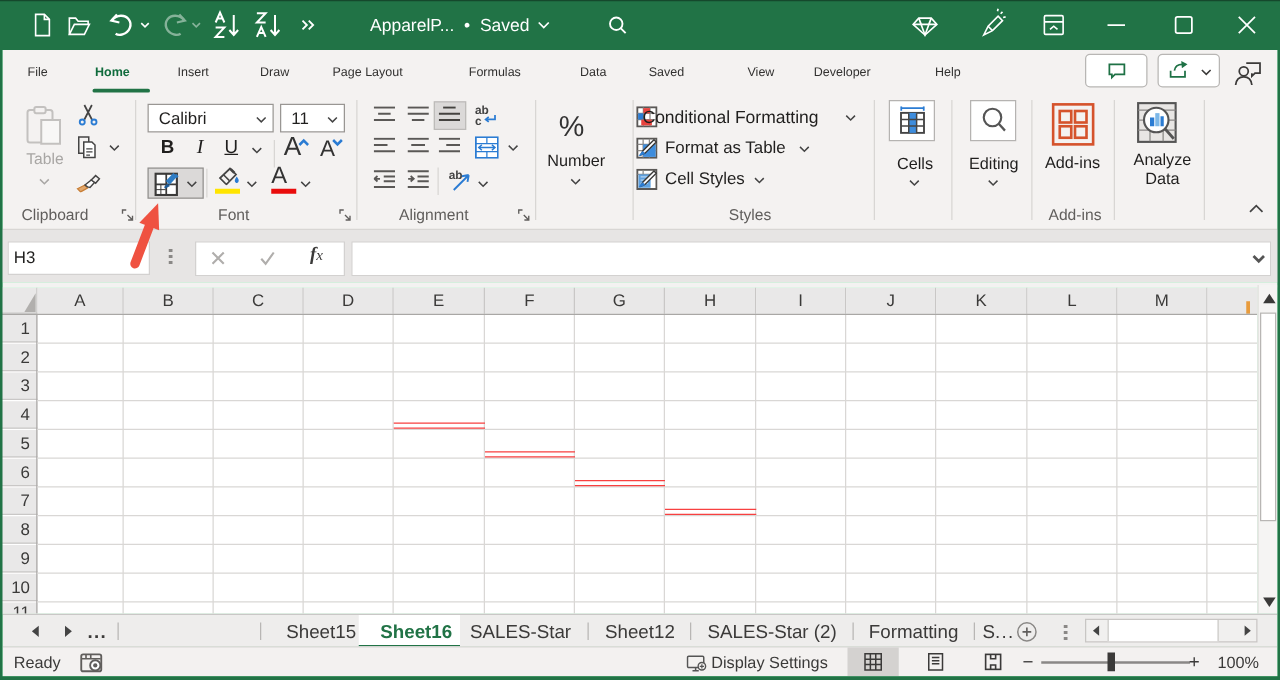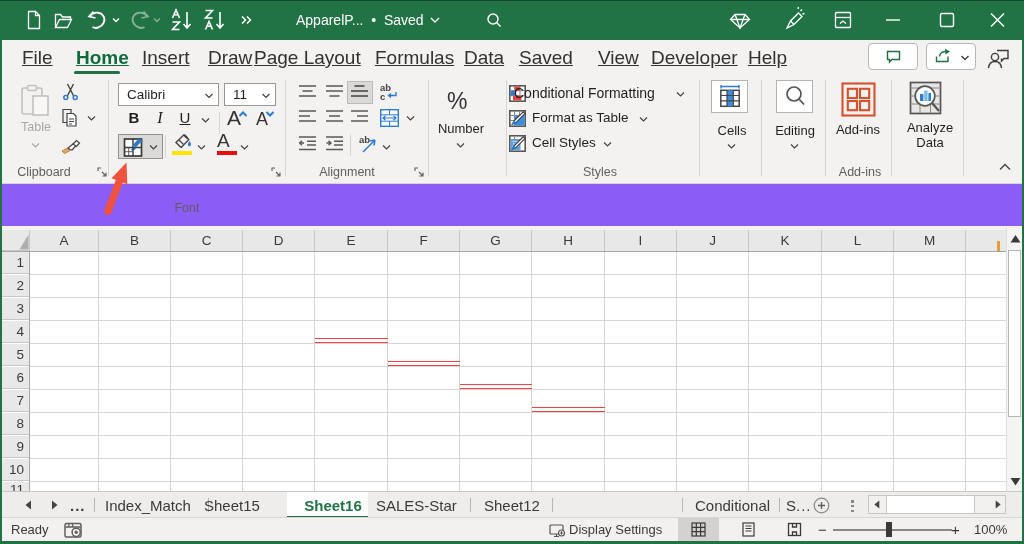--- a/index.html
+++ b/index.html
@@ -1,27 +1,27 @@
 <!DOCTYPE html>
 <html><head>
 <meta charset="utf-8">
 <style>
 * { margin:0; padding:0; box-sizing:border-box; }
 html,body { width:1024px; height:544px; overflow:hidden; font-family:"Liberation Sans", sans-serif; }
 .abs { position:absolute; }
-#stage { position:relative; width:1024px; height:544px; background:#8b5cf6; }
+#stage { position:relative; width:1024px; height:544px; background:#86efac; }
 
 
 #titlebar { left:0; top:0; width:1024px; height:40px; background:#217346; }
 #titlebar .ticon { position:absolute; top:0; height:40px; display:flex; align-items:center; justify-content:center; }
 #titletext { position:absolute; top:0; height:40px; display:flex; align-items:center; color:#fff; font-size:14px; }
 
 
 #tabrow { left:2px; top:40px; width:1020px; height:36px; background:#f4f2f1; }
-.rtab { position:absolute; top:0; height:36px; display:flex; align-items:center; color:#323130; font-size:19px;text-decoration:underline; }
+.rtab { position:absolute; top:0; height:36px; display:flex; align-items:center; color:#323130; font-size:10px; }
 #hometab { color:#0f6b3c; font-weight:bold; }
 #homeunder { position:absolute; background:#217346; height:3px; border-radius:2px; }
 
 
 #ribbon { left:2px; top:76px; width:1020px; height:108px; background:#f4f2f1; border-bottom:1px solid #d8d6d4; }
 .gsep { position:absolute; top:4px; width:1px; height:96px; background:#d8d6d4; }
 .glabel { position:absolute; top:89px; height:16px; width:120px; text-align:center; color:#605e5c; font-size:12.5px; }
 .combo { position:absolute; background:#fff; border:1px solid #999693; display:flex; align-items:center; font-size:13.5px; color:#201f1e; }
 .ribtxt { position:absolute; font-size:13px; color:#201f1e; }
 
@@ -143,21 +143,21 @@
 
     <svg class="ticon" style="left:988px;" width="18" height="40" viewBox="0 0 18 40">
         <path d="M3 13.5 l13 13 M16 13.5 l-13 13" stroke="#fff" stroke-width="1.4"></path>
       </svg>
   </div>
   <div class="abs" id="tabrow">
     <div class="rtab" style="left:20px;">File</div>
     <div class="rtab" id="hometab" style="left:74px;">Home</div>
     <div class="rtab" style="left:140px;">Insert</div>
     <div class="rtab" style="left:206px;">Draw</div>
-    <div class="rtab" style="left:252px;">Page Layout</div>
+    <div class="rtab" style="left:264px;">Page Layout</div>
     <div class="rtab" style="left:373px;">Formulas</div>
     <div class="rtab" style="left:462px;">Data</div>
     <div class="rtab" style="left:517px;">Saved</div>
     <div class="rtab" style="left:596px;">View</div>
     <div class="rtab" style="left:649px;">Developer</div>
     <div class="rtab" style="left:746px;">Help</div>
     <div id="homeunder" style="left:72px;top:31px;width:46px;"></div>
 
     <div style="position:absolute;left:866px;top:3px;width:50px;height:27px;background:#fff;border:1px solid #b8b6b4;border-radius:4px;"></div>
     <svg style="position:absolute;left:883px;top:8px;" width="17" height="17" viewBox="0 0 17 17">
@@ -299,21 +299,21 @@
     <div style="position:absolute;left:170px;top:75px;width:20px;height:4px;background:#ffe500;"></div>
     <svg class="abs" style="left:194px;top:66px;" width="11" height="11" viewBox="0 0 11 11">
         <path d="M2 3.5 l3.5 3.5 3.5-3.5" fill="none" stroke="#444" stroke-width="1.2"></path>
       </svg>
 
     <div class="ribtxt" style="left:215px;top:54px;font-size:19px;color:#333;">A</div>
     <div style="position:absolute;left:215px;top:75px;width:20px;height:4px;background:#e90c0c;"></div>
     <svg class="abs" style="left:237px;top:66px;" width="11" height="11" viewBox="0 0 11 11">
         <path d="M2 3.5 l3.5 3.5 3.5-3.5" fill="none" stroke="#444" stroke-width="1.2"></path>
       </svg>
-    <div class="glabel" style="left:125px;margin-top:36px;">Font</div>
+    <div class="glabel" style="left:125px;">Font</div>
     <svg class="abs" style="left:268px;top:90px;" width="12" height="12" viewBox="0 0 12 12">
         <g stroke="#605e5c" fill="none" stroke-width="1.1">
           <path d="M2 5 v-3 h3 M6 6 l4 4 M10 6.5 v3.5 h-3.5"></path>
         </g>
       </svg>
 
     <svg class="abs" style="left:297px;top:9px;" width="18" height="15" viewBox="0 0 18 15">
         <g stroke="#5a5856" stroke-width="1.7">
           <path d="M0 1 h17 M3.5 6 h10 M0 11 h17"></path>
         </g>
@@ -471,20 +471,37 @@
         <circle cx="16" cy="15" r="9.8" fill="#fff" stroke="#555" stroke-width="1.7"></circle>
         <rect x="11" y="13" width="3.4" height="7" fill="#2b7cd3"></rect>
         <rect x="15.2" y="9.5" width="3.4" height="10.5" fill="#7db8e8"></rect>
         <rect x="19.4" y="12" width="2.6" height="8" fill="#2b7cd3"></rect>
         <path d="M23 22 l7 8" stroke="#555" stroke-width="2.2"></path>
       </svg>
     <div class="ribtxt" style="left:897px;top:44px;width:62px;text-align:center;">Analyze<br>Data</div>
 
     <svg class="abs" style="left:996px;top:86px;" width="14" height="10" viewBox="0 0 14 10">
         <path d="M2 7.5 l5-5 5 5" fill="none" stroke="#444" stroke-width="1.4"></path>
+      </svg>
+  </div>
+  <div class="abs" id="fbar" style="left:0;top:184px;width:1024px;height:42px;background:#e7e5e4;">
+    <div style="position:absolute;left:6px;top:9px;width:114px;height:27px;background:#fff;border:1px solid #d3d1d0;"></div>
+    <div style="position:absolute;left:11px;top:14px;font-size:13.5px;color:#201f1e;">H3</div>
+    <div style="position:absolute;left:135px;top:15px;width:3px;height:13px;background:repeating-linear-gradient(to bottom,#8a8886 0 2.5px,transparent 2.5px 5px);"></div>
+    <div style="position:absolute;left:156px;top:9px;width:120px;height:28px;background:#fff;border:1px solid #d3d1d0;"></div>
+    <svg style="position:absolute;left:168px;top:16px;" width="13" height="13" viewBox="0 0 13 13">
+        <path d="M2 2 l9 9 M11 2 l-9 9" stroke="#b0aeac" stroke-width="1.7"></path>
+      </svg>
+    <svg style="position:absolute;left:207px;top:16px;" width="14" height="13" viewBox="0 0 14 13">
+        <path d="M2 7 l3.5 4 6.5-9" fill="none" stroke="#b0aeac" stroke-width="1.7"></path>
+      </svg>
+    <div style="position:absolute;left:248px;top:12px;font-size:15px;font-style:italic;font-family:'Liberation Serif',serif;color:#3b3a39;"><b>f</b><span style="font-size:12px;">x</span></div>
+    <div style="position:absolute;left:281px;top:9px;width:736px;height:28px;background:#fff;border:1px solid #d3d1d0;"></div>
+    <svg style="position:absolute;left:1001px;top:18px;" width="12" height="12" viewBox="0 0 12 12">
+        <path d="M1.8 2.8 l4.2 4.2 4.2-4.2" fill="none" stroke="#555" stroke-width="2.2"></path>
       </svg>
   </div>
   <div class="abs" style="left:2px;top:226px;width:1020px;height:4px;background:#f3f2f1;"></div>
   <div class="abs" id="sheet">
 
     <div class="colhead" style="left:0;width:30px;border-bottom:1px solid #c9c7c6;">
         <svg width="30" height="21">
           <polygon points="28.5,4.5 28.5,19.5 19.5,19.5" fill="#b1afad"></polygon>
         </svg>
       </div>
@@ -560,31 +577,31 @@
   </div>
   <div class="abs" id="sheettabs">
     <svg style="position:absolute;left:22px;top:8px;" width="10" height="10" viewBox="0 0 10 10">
         <polygon points="7,0.5 7,9.5 1.5,5" fill="#444"></polygon>
       </svg>
     <svg style="position:absolute;left:47px;top:8px;" width="10" height="10" viewBox="0 0 10 10">
         <polygon points="3,0.5 3,9.5 8.5,5" fill="#444"></polygon>
       </svg>
     <div class="stab" style="left:68px;font-weight:bold;letter-spacing:1px;">...</div>
     <div class="stsep" style="left:92px;"></div>
-    <div class="stab" style="left:103px;">Index_Match</div>
     <div class="stsep" style="left:206px;"></div>
-    <div class="stab" style="left:202px;">Sheet15</div>
+    <div class="stab" style="left:227px;">Sheet15</div>
     <div style="position:absolute;left:285px;top:0;width:81px;height:26px;background:#fff;border-bottom:2.5px solid #217346;"></div>
     <div class="stab" style="left:285px;width:92px;justify-content:center;color:#217346;font-weight:bold;">Sheet16</div>
     <div class="stab" style="left:374px;">SALES-Star</div>
     <div class="stsep" style="left:468px;"></div>
     <div class="stab" style="left:482px;">Sheet12</div>
     <div class="stsep" style="left:550px;"></div>
+    <div class="stab" style="left:564px;">SALES-Star (2)</div>
     <div class="stsep" style="left:680px;"></div>
-    <div class="stab" style="left:693px;">Conditional</div>
+    <div class="stab" style="left:693px;">Formatting</div>
     <div class="stsep" style="left:777px;"></div>
     <div class="stab" style="left:784px;">S</div>
     <div class="stab" style="left:794px;letter-spacing:1px;">...</div>
     <svg style="position:absolute;left:811px;top:5px;" width="17" height="17" viewBox="0 0 17 17">
         <circle cx="8.5" cy="8.5" r="7.3" fill="none" stroke="#8a8886" stroke-width="1.2"></circle>
         <path d="M8.5 5 v7 M5 8.5 h7" stroke="#605e5c" stroke-width="1.3"></path>
       </svg>
     <div style="position:absolute;left:849px;top:8px;width:3px;height:12px;background:repeating-linear-gradient(to bottom,#8a8886 0 2.5px,transparent 2.5px 5px);"></div>
     <div style="position:absolute;left:866px;top:3px;width:138px;height:19px;background:#f1f0ef;border:1px solid #c8c6c4;">
       <svg style="position:absolute;left:4px;top:4px;" width="9" height="9" viewBox="0 0 10 10">

